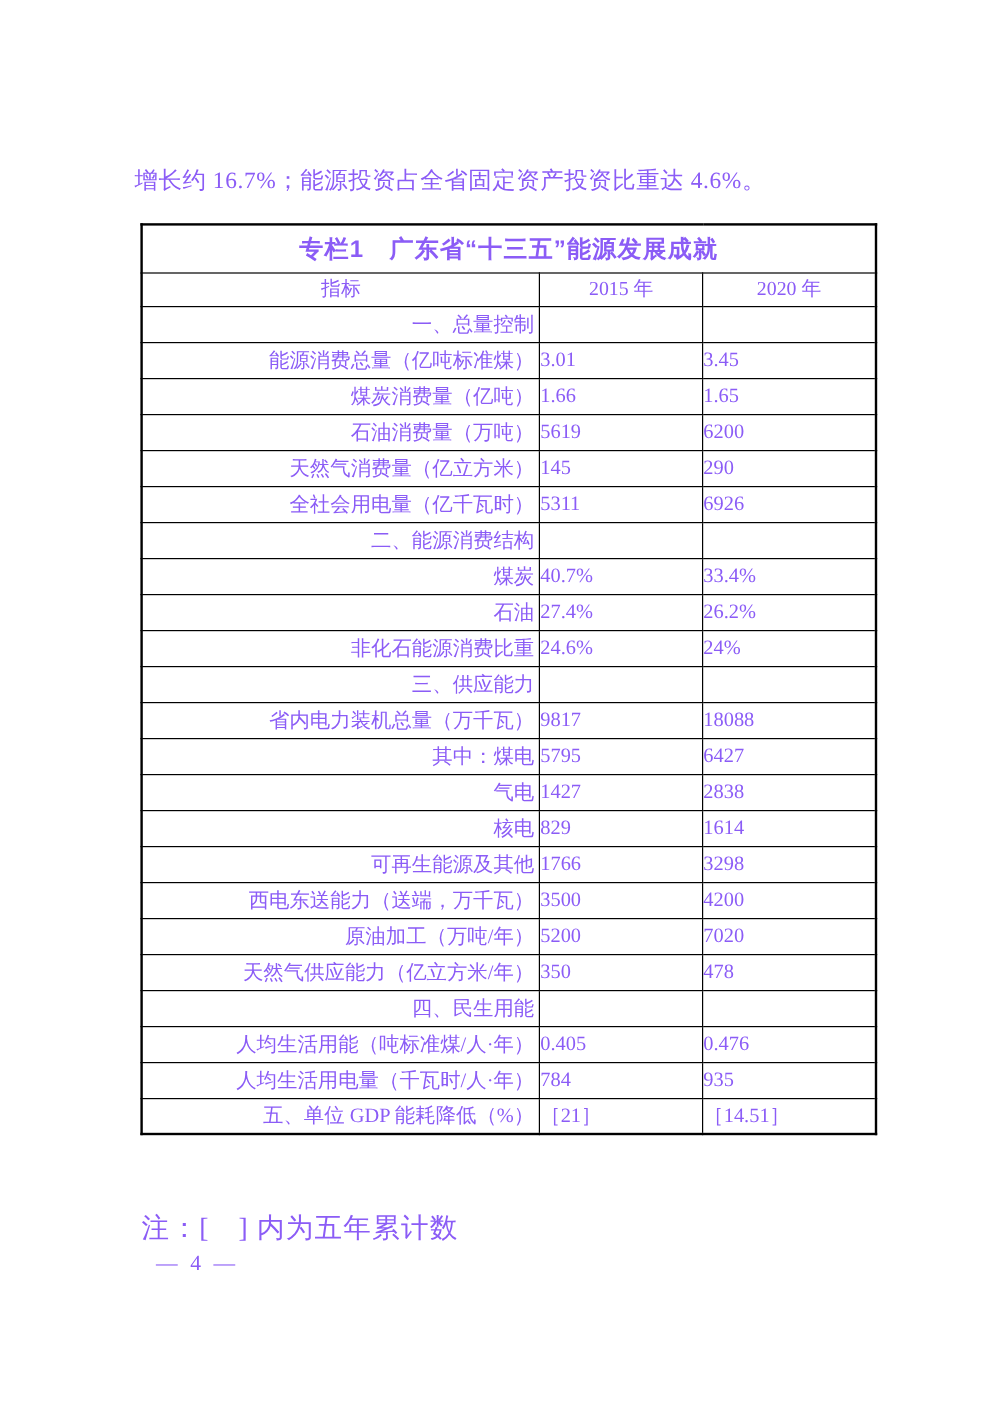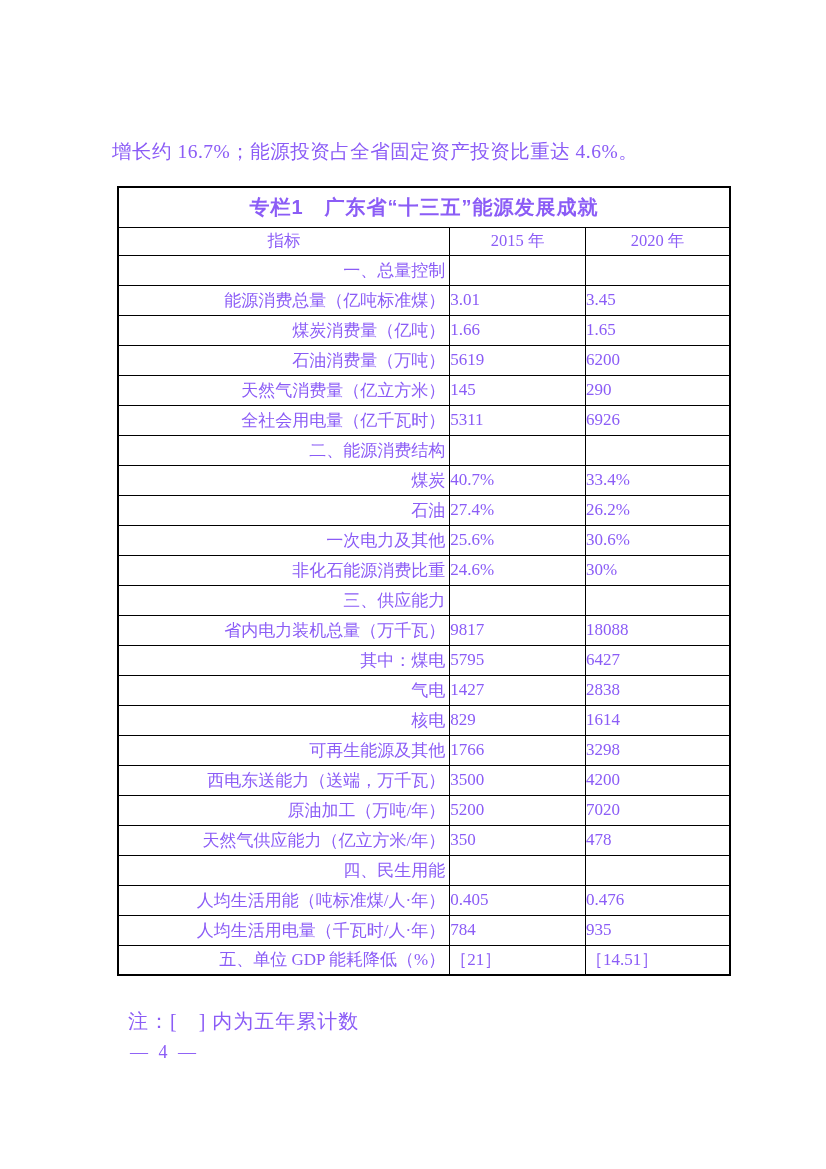--- a/index.html
+++ b/index.html
@@ -67,23 +67,23 @@
   }
   tbody td.label {
     text-align: right;
     padding-left: 8px;
     padding-right: 4px;
   }
   tbody td.label.indent { }
   tbody td.val { text-align: left; }
   .footnote {
     position: absolute;
-    left: 116px;
+    left: 106px;
     top: 1008px;
-    font-size: 20px;
+    font-size: 23px;
     letter-spacing: 1px;
   }
   .page-number {
     position: absolute;
     left: 118px;
     top: 1042px;
     font-size: 18px;
     letter-spacing: 3px;
   }
 </style>
@@ -150,28 +150,23 @@
           <td class="label indent">煤炭</td>
           <td class="val">40.7%</td>
           <td class="val">33.4%</td>
         </tr>
         <tr>
           <td class="label indent">石油</td>
           <td class="val">27.4%</td>
           <td class="val">26.2%</td>
         </tr>
         <tr>
-          <td class="label indent">一次电力及其他</td>
-          <td class="val">25.6%</td>
-          <td class="val">30.6%</td>
-        </tr>
-        <tr>
           <td class="label">非化石能源消费比重</td>
           <td class="val">24.6%</td>
-          <td class="val">30%</td>
+          <td class="val">24%</td>
         </tr>
         <tr>
           <td class="label">三、供应能力</td>
           <td class="val"></td>
           <td class="val"></td>
         </tr>
         <tr>
           <td class="label">省内电力装机总量（万千瓦）</td>
           <td class="val">9817</td>
           <td class="val">18088</td>

